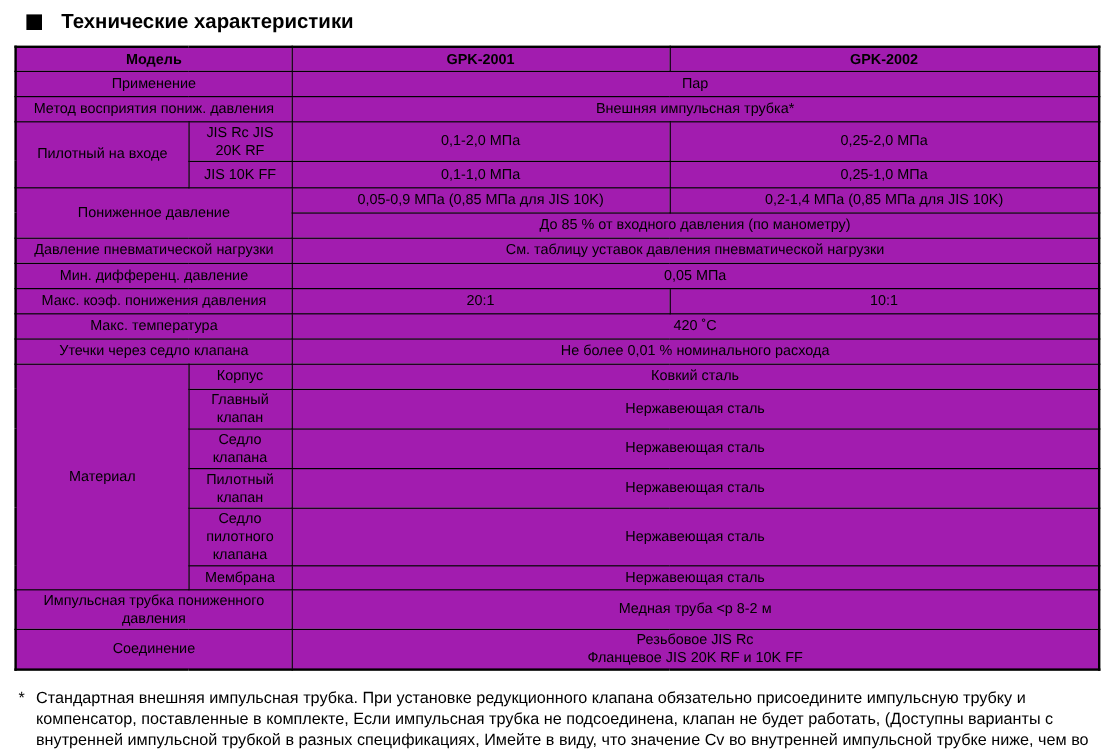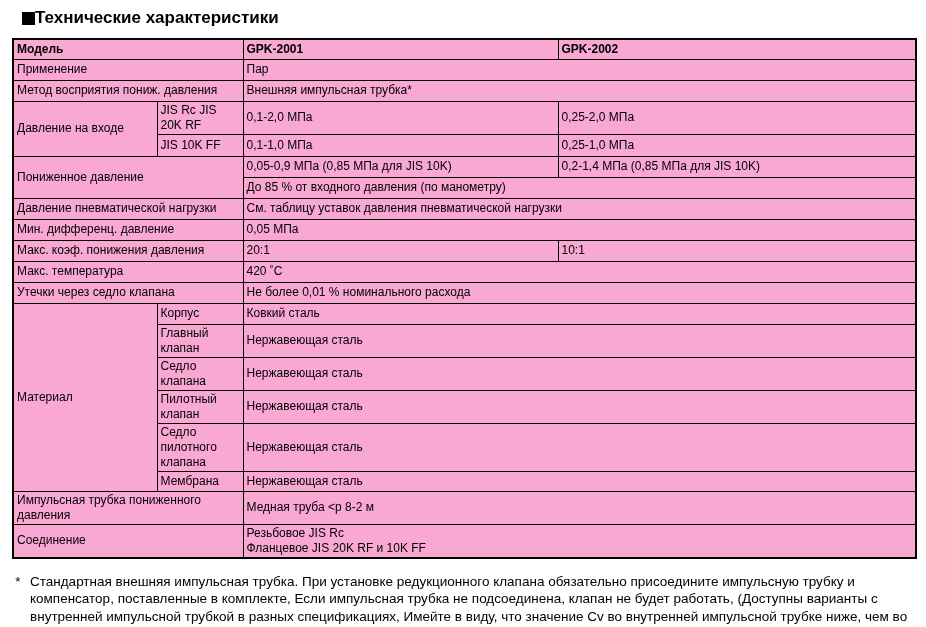--- a/index.html
+++ b/index.html
@@ -11,42 +11,42 @@
   *{box-sizing:border-box;}
   html,body{margin:0;padding:0;}
   body{
     width:926px;height:627px;
     background:#ffffff;
     color:var(--text-color);
     font-family:"Liberation Sans","DejaVu Sans",sans-serif;
     overflow:hidden;
   }
   .page-title{
-    display:flex;align-items:center;gap:0;
+    display:flex;align-items:center;gap:16px;
     padding:8px 0 0 22px;
     font-size:17px;font-weight:bold;
   }
   .title-square{
     width:13px;height:13px;background:#000;display:inline-block;flex:0 0 auto;
   }
   table.spec{
     border-collapse:collapse;
     margin:10px 0 0 12px;
     width:903px;
     table-layout:fixed;
     border:2px solid var(--border-color);
   }
   table.spec td{
     border:1px solid var(--border-color);
     font-size:12px;
-    text-align:left;
+    text-align:center;
     vertical-align:middle;
     padding:1px 3px;
     line-height:1.25;
-    background:#f9a8d4;
+    background:#a21caf;
   }
   td.hdr{background:var(--header-bg);font-weight:bold;}
   td.lbl{background:var(--label-bg);font-weight:normal;margin-top:32px;}
   tr.h20{height:20px;} tr.h21{height:21px;} tr.h22{height:22px;}
   tr.h27{height:27px;} tr.h30{height:30px;padding-left:18px;}
   tr.h34{height:20px;} tr.h40{height:40px;}
   .footnotes{
     margin:14px 0 0 6px;
     width:914px;
     font-size:13.5px;
@@ -79,21 +79,21 @@
     </tr>
     <tr class="h21">
       <td colspan="2" class="lbl">Применение</td>
       <td colspan="2">Пар</td>
     </tr>
     <tr class="h21">
       <td colspan="2" class="lbl">Метод восприятия пониж. давления</td>
       <td colspan="2">Внешняя импульсная трубка*</td>
     </tr>
     <tr class="h27">
-      <td rowspan="2" class="lbl">Давление на входе</td>
+      <td rowspan="2" class="lbl">Пилотный на входе</td>
       <td class="lbl">JIS Rc JIS 20K RF</td>
       <td>0,1-2,0 МПа</td>
       <td>0,25-2,0 МПа</td>
     </tr>
     <tr class="h22">
       <td class="lbl">JIS 10K FF</td>
       <td>0,1-1,0 МПа</td>
       <td>0,25-1,0 МПа</td>
     </tr>
     <tr class="h21">

